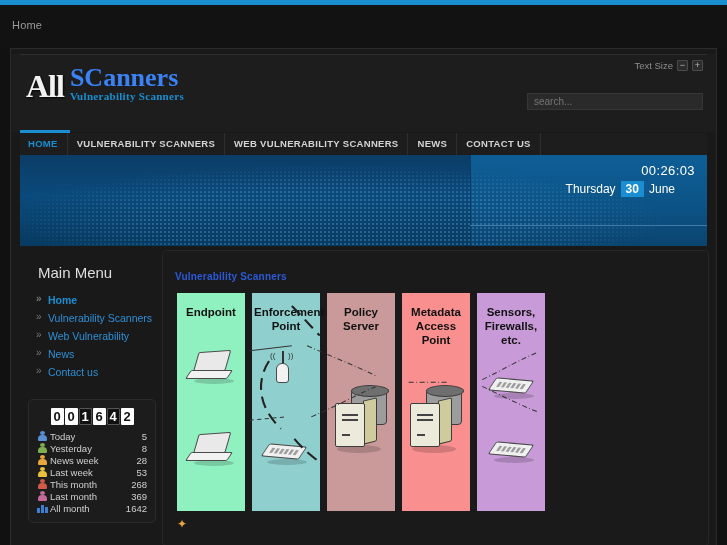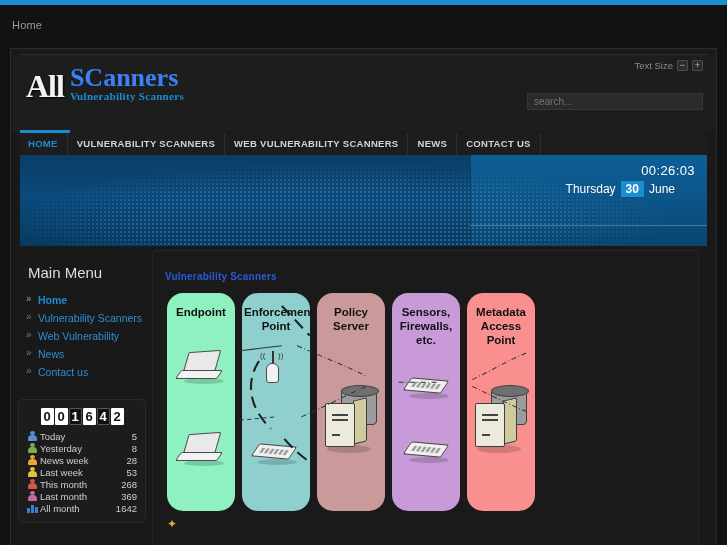--- a/index.html
+++ b/index.html
@@ -112,21 +112,21 @@
     font-size: 13px; color: #ffffff; letter-spacing: .4px;
   }
   .datebar {
     position: absolute; right: 32px; top: 26px;
     display: flex; align-items: center; gap: 5px;
     font-size: 12px; color: #ffffff;
   }
   .date-day-num { background: #1a8ed1; color: #fff; padding: 1px 5px; font-weight: bold; }
 
   
-  .content-wrap { position: absolute; left: 0; top: 200px; width: 687px; height: 296px; }
+  .content-wrap { position: absolute; left: 10px; top: 200px; width: 687px; height: 296px; }
 
   .sidebar { position: absolute; left: 0; top: 0; width: 140px; }
   .module { position: relative; margin-bottom: 12px; }
   .module-title {
     font-size: 15px; color: #dedede; padding: 14px 0 10px 16px; font-weight: normal;
   }
   .menu-list { list-style: none; padding: 0 0 6px 14px; }
   .menu-list li {
     font-size: 10.5px; color: #2e8fd6; padding: 3px 0 3px 12px; position: relative; cursor: pointer;
   }
@@ -168,21 +168,21 @@
   
   .main-panel {
     position: absolute; left: 140px; top: 0; width: 547px; height: 296px;
     background: #1a1a1a; border: 1px solid #262626; border-radius: 4px;
   }
   .panel-heading {
     font-size: 10px; font-weight: bold; color: #2b59d8; padding: 20px 0 0 12px; letter-spacing: .2px;
   }
   .diagram { position: absolute; left: 14px; top: 42px; display: flex; gap: 7px; }
   .dcol {
-    width: 68px; height: 218px; border-radius: 16px; position: relative;
+    width: 68px; height: 218px; border-radius: 0; position: relative;
     display: flex; flex-direction: column; align-items: center;
   }
   .dcol-title {
     font-size: 11.5px; font-weight: bold; color: #111; text-align: center;
     margin-top: 12px; line-height: 14px; width: 64px;
   }
 
   
   .laptop { position: absolute; width: 46px; height: 30px; }
   .laptop .scr {
@@ -429,58 +429,58 @@
                   <div class="cyl"></div>
                 <div class="box2"></div>
                 <div class="box">
                     <div class="ln" style="top:10px"></div>
                     <div class="ln" style="top:15px"></div>
                     <div class="ln" style="top:30px; width:8px"></div>
                   </div>
               </div>
             </div>
 
-            <div class="dcol" style="background:#c89ad8">
-              <div class="dcol-title">Sensors, Firewalls, etc.</div>
-              <div class="switchdev" style="left:12px; top:84px">
-                <div class="shadow"></div>
-                  <div class="body"></div>
-                <div class="ports">
-                    <u></u>
-                    <u></u>
-                    <u></u>
-                    <u></u>
-                    <u></u>
-                    <u></u>
-                  </div>
-              </div>
-              <div class="switchdev" style="left:12px; top:148px">
-                <div class="shadow"></div>
-                  <div class="body"></div>
-                <div class="ports">
-                    <u></u>
-                    <u></u>
-                    <u></u>
-                    <u></u>
-                    <u></u>
-                    <u></u>
-                  </div>
-              </div>
-            </div>
-
             <div class="dcol" style="background:#f98f8f">
               <div class="dcol-title">Metadata Access Point</div>
               <div class="server" style="left:6px; top:96px">
                 <div class="shadow"></div>
                   <div class="cyl"></div>
                 <div class="box2"></div>
                 <div class="box">
                     <div class="ln" style="top:10px"></div>
                     <div class="ln" style="top:15px"></div>
                     <div class="ln" style="top:30px; width:8px"></div>
+                  </div>
+              </div>
+            </div>
+
+            <div class="dcol" style="background:#c89ad8">
+              <div class="dcol-title">Sensors, Firewalls, etc.</div>
+              <div class="switchdev" style="left:12px; top:84px">
+                <div class="shadow"></div>
+                  <div class="body"></div>
+                <div class="ports">
+                    <u></u>
+                    <u></u>
+                    <u></u>
+                    <u></u>
+                    <u></u>
+                    <u></u>
+                  </div>
+              </div>
+              <div class="switchdev" style="left:12px; top:148px">
+                <div class="shadow"></div>
+                  <div class="body"></div>
+                <div class="ports">
+                    <u></u>
+                    <u></u>
+                    <u></u>
+                    <u></u>
+                    <u></u>
+                    <u></u>
                   </div>
               </div>
             </div>
           </div>
 
           <svg class="dlines" viewBox="0 0 520 260">
             <path d="M 55 118 L 105 112" stroke="#333" stroke-width="1.2" fill="none"></path>
             <path d="M 55 200 L 98 196" stroke="#333" stroke-width="1.2" fill="none" stroke-dasharray="5 4"></path>
             <path d="M 123 112 C 165 130 190 140 205 148" stroke="#333" stroke-width="1.2" fill="none" stroke-dasharray="6 3 1 3"></path>
             <path d="M 128 196 C 165 180 185 168 205 160" stroke="#333" stroke-width="1.2" fill="none" stroke-dasharray="6 3 1 3"></path>

